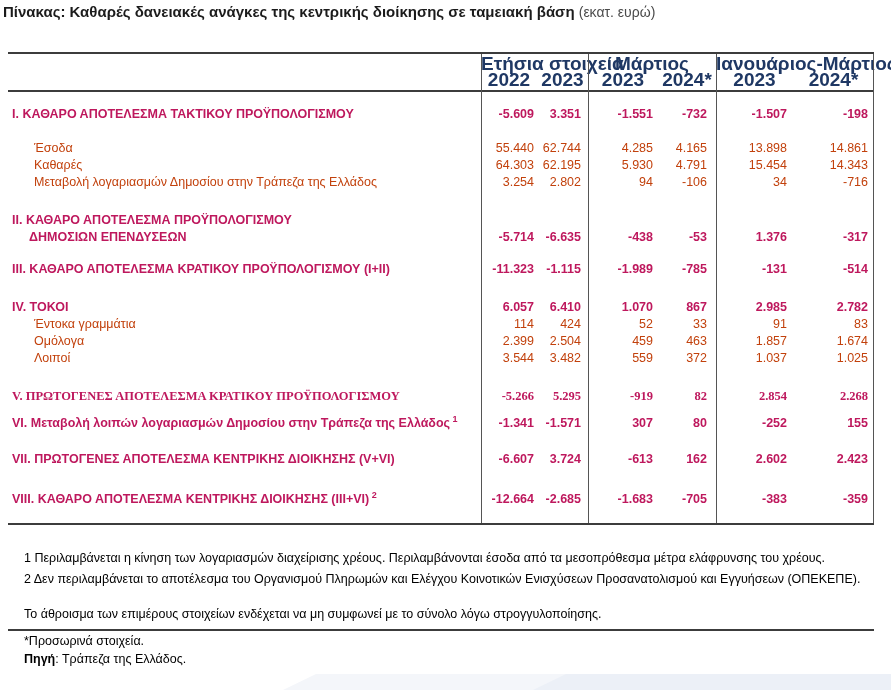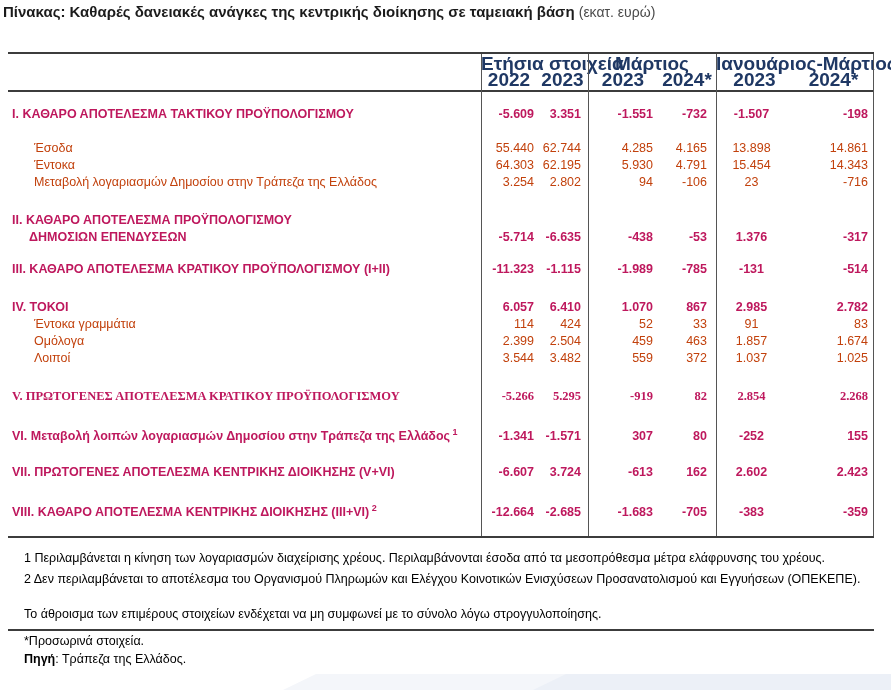--- a/index.html
+++ b/index.html
@@ -36,31 +36,31 @@
   .trow.detail { font-weight:normal; color:#c2410c; }
   .lbl { padding-left:4px; }
   .detail .lbl { padding-left:26px; }
   .lbl .l2 { padding-left:17px; }
   .lbl sup { font-size:9px; font-weight:bold; }
   .num { text-align:right; }
   .trow .num:nth-child(2) { padding-right:3px; }
   .trow .num:nth-child(3) { padding-right:7px; }
   .trow .num:nth-child(4) { padding-right:5px; }
   .trow .num:nth-child(5) { padding-right:9px; }
-  .trow .num:nth-child(6) { padding-right:6px;text-align:center; }
+  .trow .num:nth-child(6) { padding-right:6px; }
   .trow .num:nth-child(7) { padding-right:6px; }
 
   
   #tbody .trow:nth-child(1)  { margin-top:14px; }
   #tbody .trow:nth-child(2)  { margin-top:17px; }
   #tbody .trow:nth-child(5)  { margin-top:21px; }
   #tbody .trow:nth-child(6)  { margin-top:15px; }
   #tbody .trow:nth-child(7)  { margin-top:21px; }
   #tbody .trow:nth-child(11) { margin-top:21px;font-family:Liberation Serif, serif; }
-  #tbody .trow:nth-child(12) { margin-top:19px; }
+  #tbody .trow:nth-child(12) { margin-top:6px; }
   #tbody .trow:nth-child(13) { margin-top:19px; }
   #tbody .trow:nth-child(14) { margin-top:19px; }
 
   
   .note { position:absolute; left:24px; font-size:12.5px; color:#000000; white-space:nowrap; }
   #fn1 { top:551px; } #fn2 { top:572px; }
   #rounding { top:607px; }
   #sep-line { position:absolute; left:8px; top:629px; width:866px; height:2px; background:#3c3c3c; }
   #provisional { top:634px;text-align:right; }
   #source { top:652px; }
@@ -121,38 +121,38 @@
           </div>
           <div class="num">55.440</div>
           <div class="num">62.744</div>
           <div class="num">4.285</div>
           <div class="num">4.165</div>
           <div class="num">13.898</div>
           <div class="num">14.861</div>
         </div>
         <div class="trow detail">
           <div class="lbl">
-            <div>Έντοκα</div>
+            <div>Καθαρές</div>
           </div>
           <div class="num">64.303</div>
           <div class="num">62.195</div>
           <div class="num">5.930</div>
           <div class="num">4.791</div>
           <div class="num">15.454</div>
           <div class="num">14.343</div>
         </div>
         <div class="trow detail">
           <div class="lbl">
             <div>Μεταβολή λογαριασμών Δημοσίου στην Τράπεζα της Ελλάδος</div>
           </div>
           <div class="num">3.254</div>
           <div class="num">2.802</div>
           <div class="num">94</div>
           <div class="num">-106</div>
-          <div class="num">23</div>
+          <div class="num">34</div>
           <div class="num">-716</div>
         </div>
         <div class="trow total">
           <div class="lbl">
             <div>II. ΚΑΘΑΡΟ ΑΠΟΤΕΛΕΣΜΑ ΠΡΟΫΠΟΛΟΓΙΣΜΟΥ</div>
             <div class="l2">ΔΗΜΟΣΙΩΝ ΕΠΕΝΔΥΣΕΩΝ</div>
           </div>
           <div class="num">-5.714</div>
           <div class="num">-6.635</div>
           <div class="num">-438</div>

